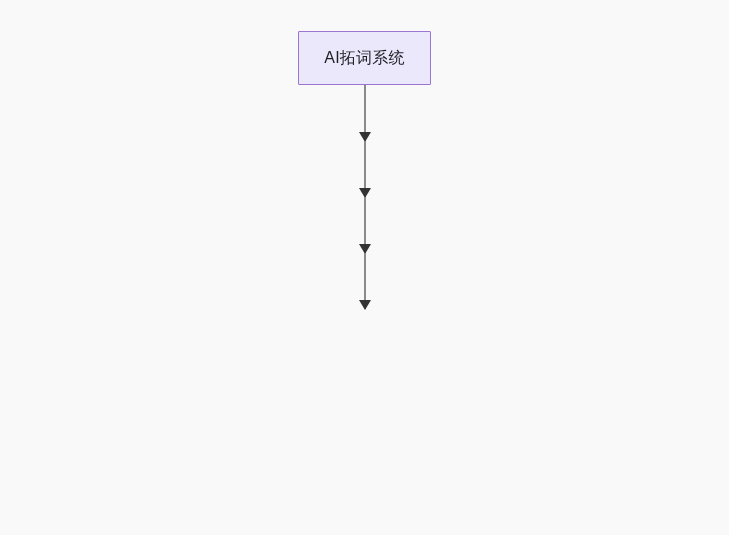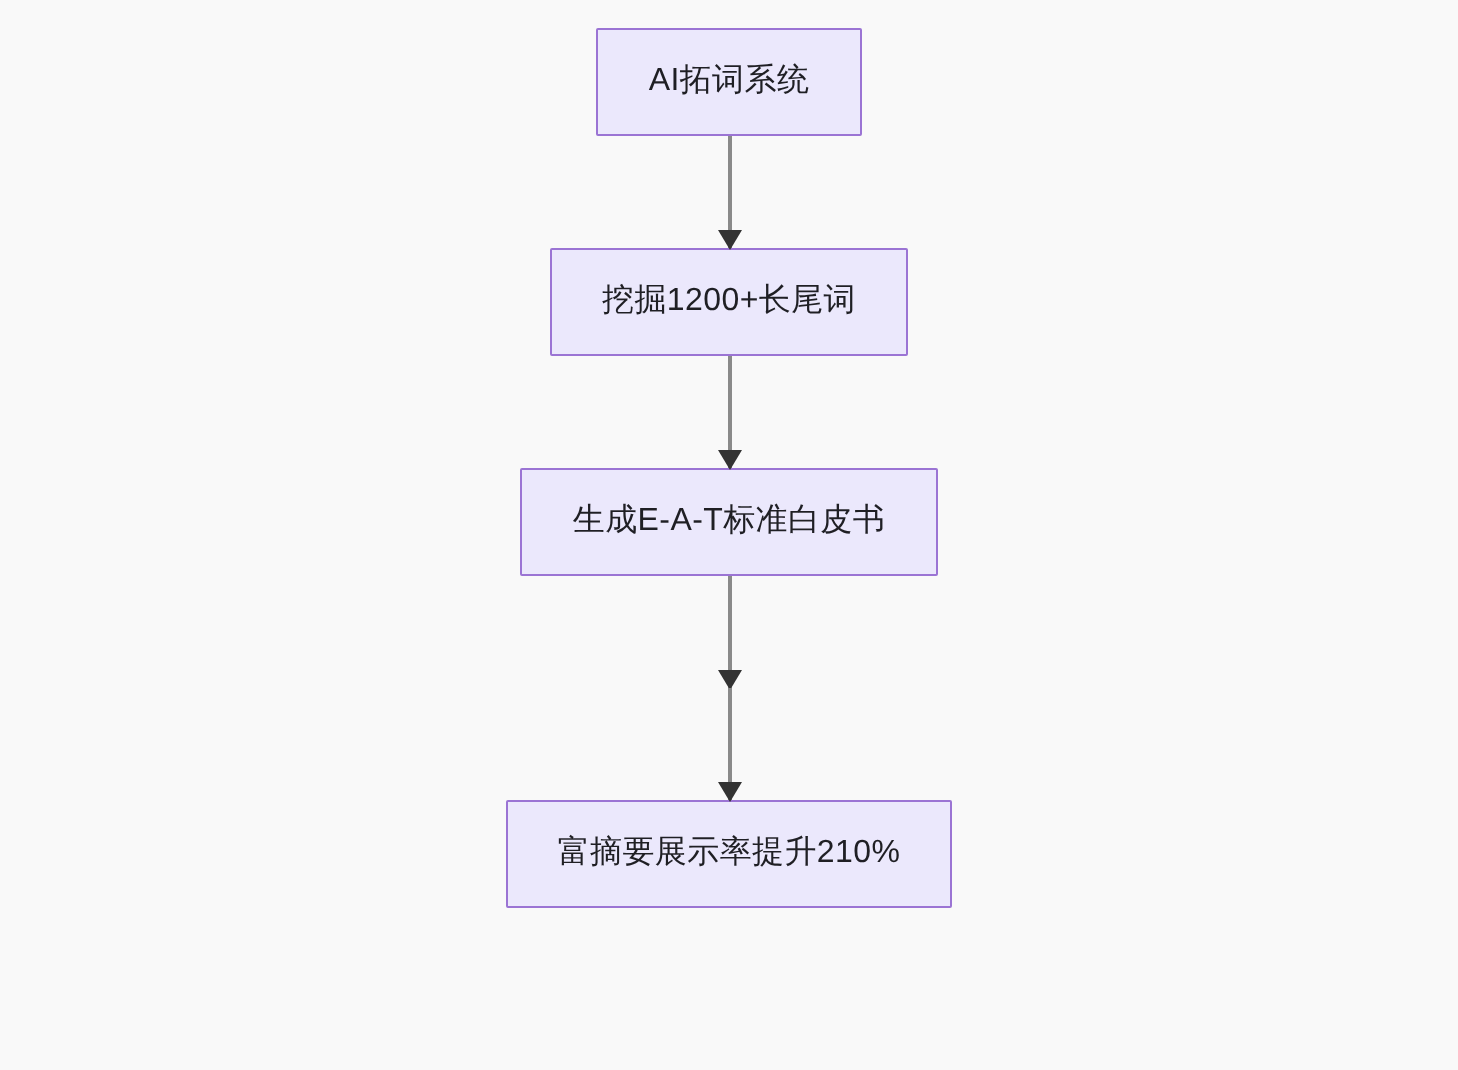--- a/index.html
+++ b/index.html
@@ -36,20 +36,21 @@
     color: #1f1f24;
     font-size: 16px;
     line-height: 1;
     letter-spacing: 0.2px;
     display: flex;
     align-items: center;
     justify-content: center;
     white-space: nowrap;
     height: 54px;
     padding: 0 25px;
+    margin-top: 17px;
   }
   .node-label {
     display: block;
   }
   .connector {
     position: relative;
     width: 2px;
     height: 56px;
     background: #8a8a8a;
     display: flex;
@@ -81,39 +82,30 @@
     <div class="top-spacer"></div>
 
     <div class="node">
       <span class="node-label">AI拓词系统</span>
     </div>
 
     <div class="connector">
       <span class="arrowhead"></span>
     </div>
 
-    <div class="node">
-      <span class="node-label">挖掘1200+长尾词</span>
-    </div>
-
-    <div class="connector">
-      <span class="arrowhead"></span>
-    </div>
-
-    <div class="node">
-      <span class="node-label">生成E-A-T标准白皮书</span>
-    </div>
 
     <div class="connector">
       <span class="arrowhead"></span>
     </div>
 
 
     <div class="connector">
       <span class="arrowhead"></span>
     </div>
 
-    <div class="node">
-      <span class="node-label">富摘要展示率提升210%</span>
+
+    <div class="connector">
+      <span class="arrowhead"></span>
     </div>
+
 
   </div>
 </div>
 
 </body></html>

